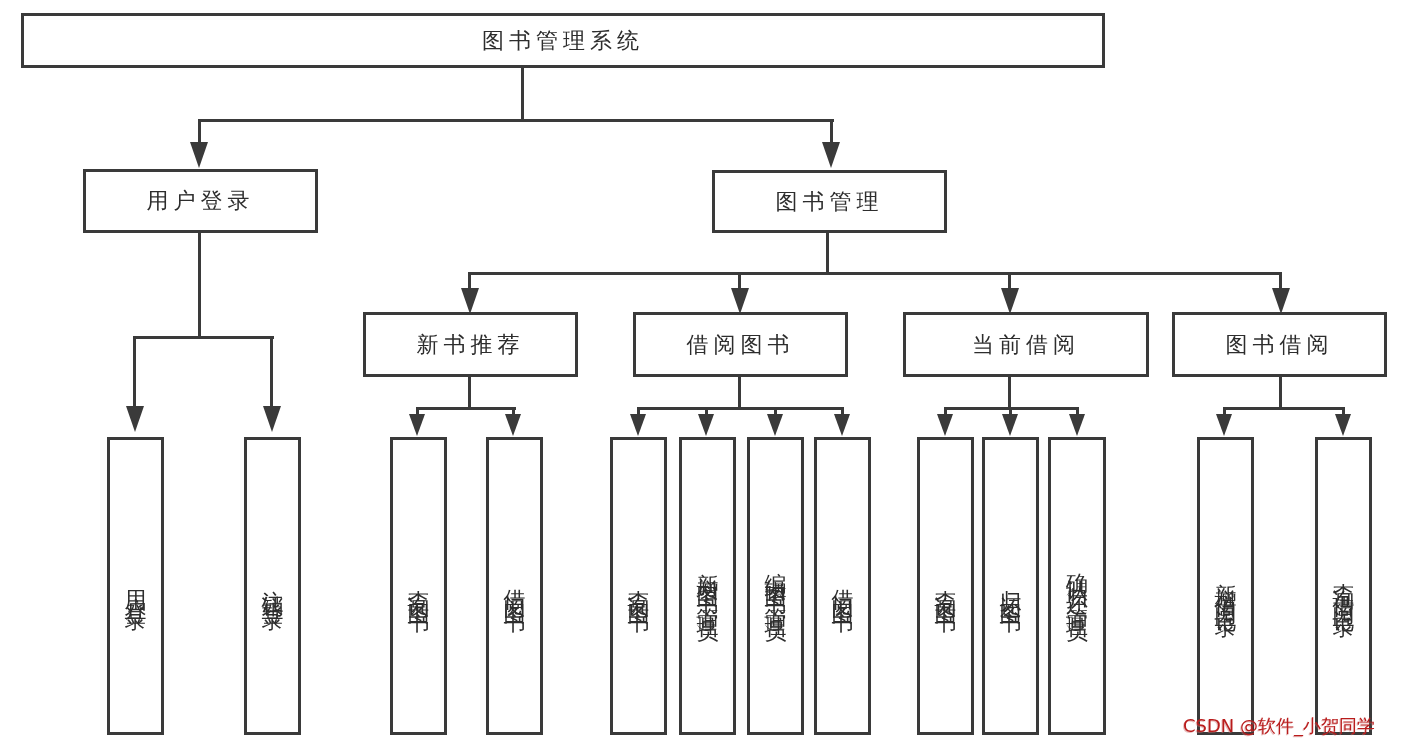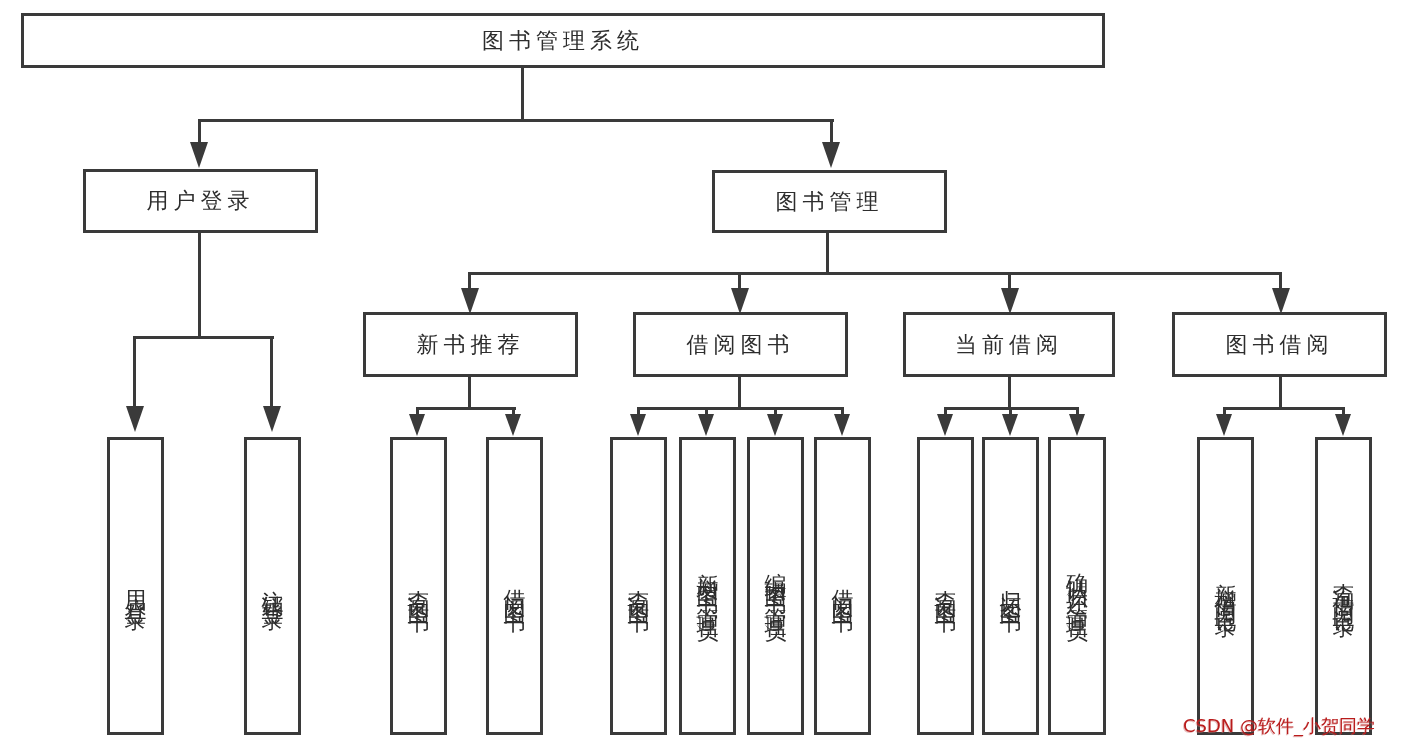--- a/index.html
+++ b/index.html
@@ -71,21 +71,21 @@
   <div class="arrow" style="left:1001px;top:288px;"></div>
   <div class="vline" style="left:1279px;top:272px;height:20px;"></div>
   <div class="arrow" style="left:1272px;top:288px;"></div>
 
   <div class="box" style="left:363px;top:312px;width:215px;height:65px;">
     <span class="lbl">新书推荐</span>
   </div>
   <div class="box" style="left:633px;top:312px;width:215px;height:65px;">
     <span class="lbl">借阅图书</span>
   </div>
-  <div class="box" style="left:903px;top:312px;width:212px;height:65px;">
+  <div class="box" style="left:903px;top:312px;width:246px;height:65px;">
     <span class="lbl">当前借阅</span>
   </div>
   <div class="box" style="left:1172px;top:312px;width:215px;height:65px;">
     <span class="lbl">图书借阅</span>
   </div>
 
   <div class="vline" style="left:468px;top:377px;height:33px;"></div>
   <div class="hline" style="left:416px;top:407px;width:100px;"></div>
   <div class="vline" style="left:416px;top:407px;height:10px;"></div>
   <div class="arrow short" style="left:409px;top:414px;"></div>

